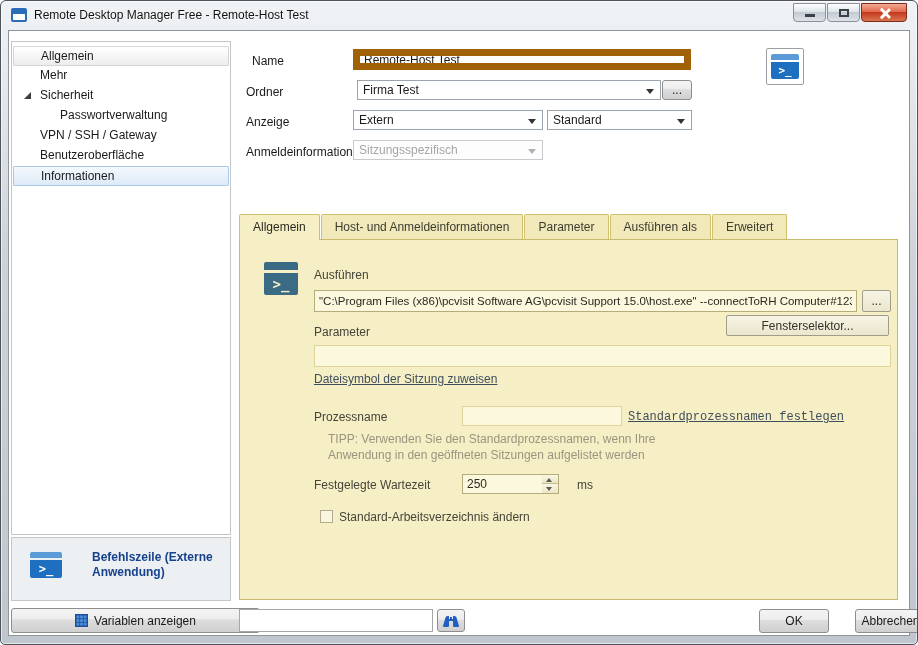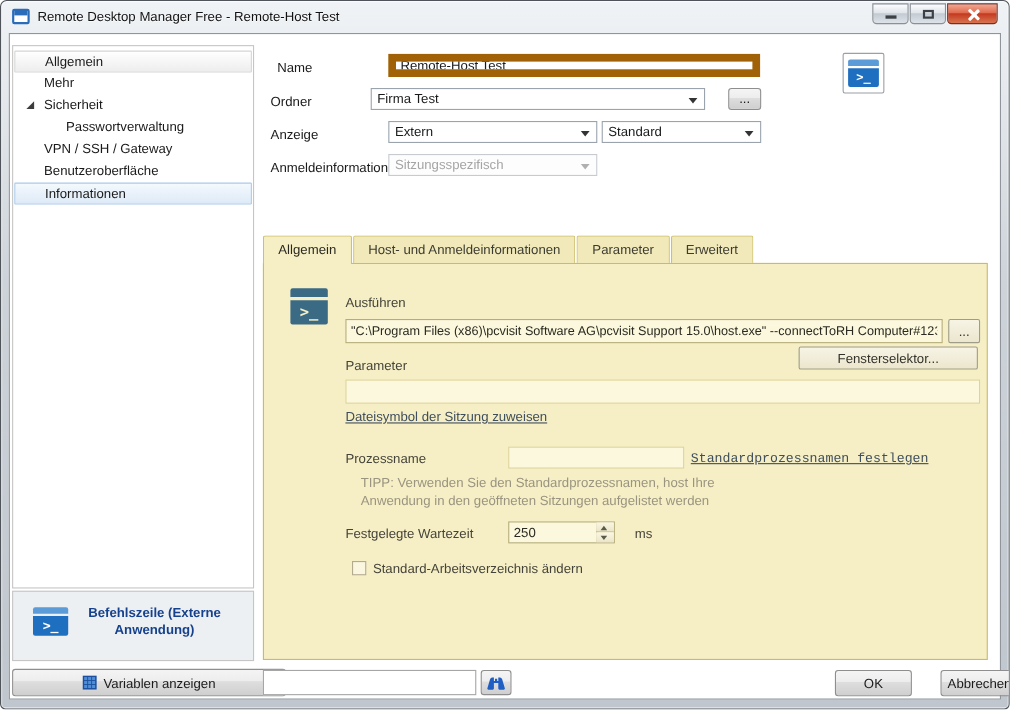--- a/index.html
+++ b/index.html
@@ -36,21 +36,21 @@
   .tree { left:2px; top:10px; width:220px; height:494px; background:#fff; border:1px solid #c5c5c5; padding-top:4px; }
   .tree-item { position:relative; height:20px; line-height:19px; margin:0 1px; padding-left:27px; cursor:pointer; white-space:nowrap; }
   .tree-item.child { padding-left:47px; }
   .tree-item.hl-gray { background:linear-gradient(#ffffff,#ededed); border:1px solid #d5d5d5; border-radius:1px; }
   .tree-item.hl-blue { background:linear-gradient(#f4f9fd,#ddeaf7); border:1px solid #a9c9e8; border-radius:1px; }
   .expander { position:absolute; left:11px; top:6px; width:0; height:0;
     border-bottom:7px solid #3c3c3c; border-left:7px solid transparent; }
 
   
   .type-panel { left:2px; top:506px; width:220px; height:64px; background:#edf0f3; border:1px solid #c5c5c5; }
-  .type-text { position:absolute; left:56px; top:12px; width:145px; font-weight:bold; color:#16418c; line-height:15px;text-align:center; }
+  .type-text { position:absolute; left:80px; top:12px; width:145px; font-weight:bold; color:#16418c; line-height:15px; }
 
   
   .console-ico { position:absolute; }
   .console-ico .bar { position:absolute; left:0; top:0; width:100%; height:23%; border-radius:2px 2px 0 0; }
   .console-ico .body { position:absolute; left:0; bottom:0; width:100%; height:68%; border-radius:0 0 2px 2px;
     font-family:"DejaVu Sans Mono", monospace; font-weight:bold; display:flex; align-items:center; justify-content:center; }
   .blue .bar { background:#5a9bd8; } .blue .body { background:#1e6fc0; color:#fff; }
   .steel .bar { background:#3a6a84; } .steel .body { background:#3a6a84; color:#f6efc5; }
 
   .bigicon-box { left:757px; top:17px; width:38px; height:37px; background:#fff; border:1px solid #9aa0a6; border-radius:2px; }
@@ -131,21 +131,21 @@
         <span class="bar"></span>
         <span class="body" style="font-size:12px;">&gt;_</span>
       </div>
       <div class="type-text">Befehlszeile (Externe Anwendung)</div>
     </div>
 
     <div class="flabel" style="left:243px; top:20px;">Name</div>
     <input class="tinput" style="left: 344px; top: 18px; width: 338px; height: 21px;" value="Remote-Host Test">
 
     <div class="flabel" style="left:237px; top:51px;">Ordner</div>
-    <div class="combo" style="left:328px; top:49px; width:304px; height:20px;"><span>Firma Test</span><span class="arrow"></span></div>
+    <div class="combo" style="left:348px; top:49px; width:304px; height:20px;"><span>Firma Test</span><span class="arrow"></span></div>
     <button class="btn7" style="left:653px; top:49px; width:30px; height:20px;">...</button>
 
     <div class="flabel" style="left:237px; top:81px;">Anzeige</div>
     <div class="combo" style="left:344px; top:79px; width:190px; height:20px;"><span>Extern</span><span class="arrow"></span></div>
     <div class="combo" style="left:538px; top:79px; width:145px; height:20px;"><span>Standard</span><span class="arrow"></span></div>
 
     <div class="flabel" style="left:237px; top:111px;">Anmeldeinformationen</div>
     <div class="combo disabled" style="left:344px; top:109px; width:190px; height:20px;"><span>Sitzungsspezifisch</span><span class="arrow"></span></div>
 
     <div class="bigicon-box abs">
@@ -153,20 +153,21 @@
         <span class="bar"></span>
         <span class="body" style="font-size:11px;">&gt;_</span>
       </div>
     </div>
 
     <div class="yellow-panel abs">
       <div class="tabs">
         <div class="tab active">Allgemein</div>
         <div class="tab">Host- und Anmeldeinformationen</div>
         <div class="tab">Parameter</div>
+        <div class="tab">Ausführen als</div>
         <div class="tab">Erweitert</div>
       </div>
       <div class="tab-body">
 
         <div class="console-ico steel" style="left:24px; top:22px; width:34px; height:33px; position:absolute;">
           <span class="bar"></span>
           <span class="body" style="font-size:14px;">&gt;_</span>
         </div>
 
         <div class="ylabel" style="left:74px; top:28px;">Ausführen</div>
@@ -177,21 +178,21 @@
 
         <div class="ylabel" style="left:74px; top:85px;">Parameter</div>
         <input class="yinput soft" style="left: 74px; top: 105px; width: 577px; height: 22px;" value="">
 
         <div class="ylink" style="left:74px; top:132px;">Dateisymbol der Sitzung zuweisen</div>
 
         <div class="ylabel" style="left:74px; top:170px;">Prozessname</div>
         <input class="yinput soft" style="left: 222px; top: 166px; width: 160px; height: 20px;" value="">
         <div class="ylink" style="left:388px; top:170px;font-family:Liberation Mono, monospace;">Standardprozessnamen festlegen</div>
 
-        <div class="tipp" style="left:88px; top:192px;">TIPP: Verwenden Sie den Standardprozessnamen, host Ihre</div>
+        <div class="tipp" style="left:88px; top:192px;">TIPP: Verwenden Sie den Standardprozessnamen, wenn Ihre</div>
         <div class="tipp" style="left:88px; top:208px;">Anwendung in den geöffneten Sitzungen aufgelistet werden</div>
 
         <div class="ylabel" style="left:74px; top:238px;">Festgelegte Wartezeit</div>
         <div class="spinner" style="left:222px; top:234px;">
           <input value="250" style="">
           <span class="spin-col"></span>
           <span class="spin-btn up">
               <i></i>
             </span>
           <span class="spin-btn down">

